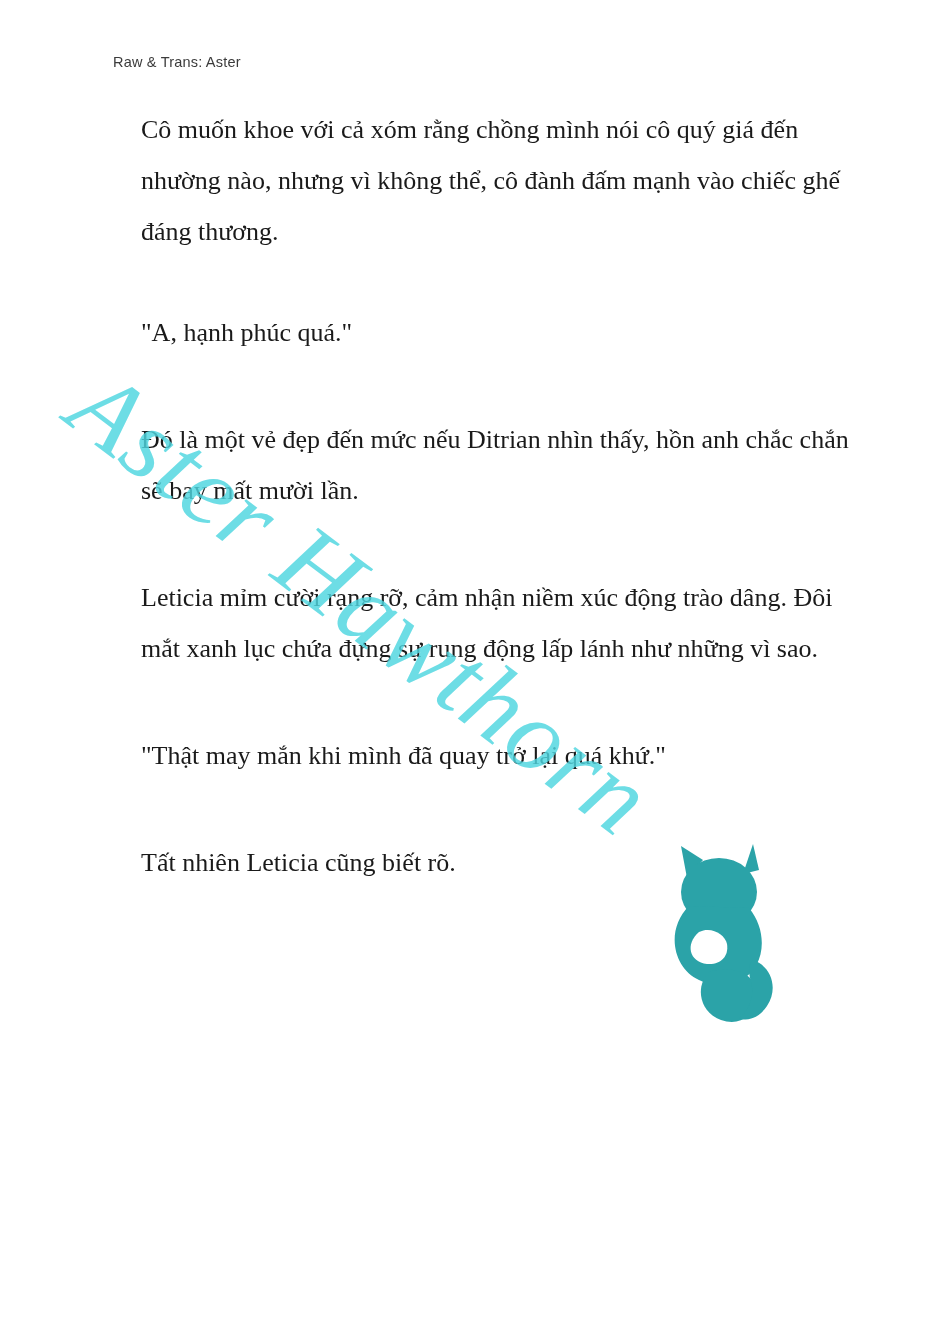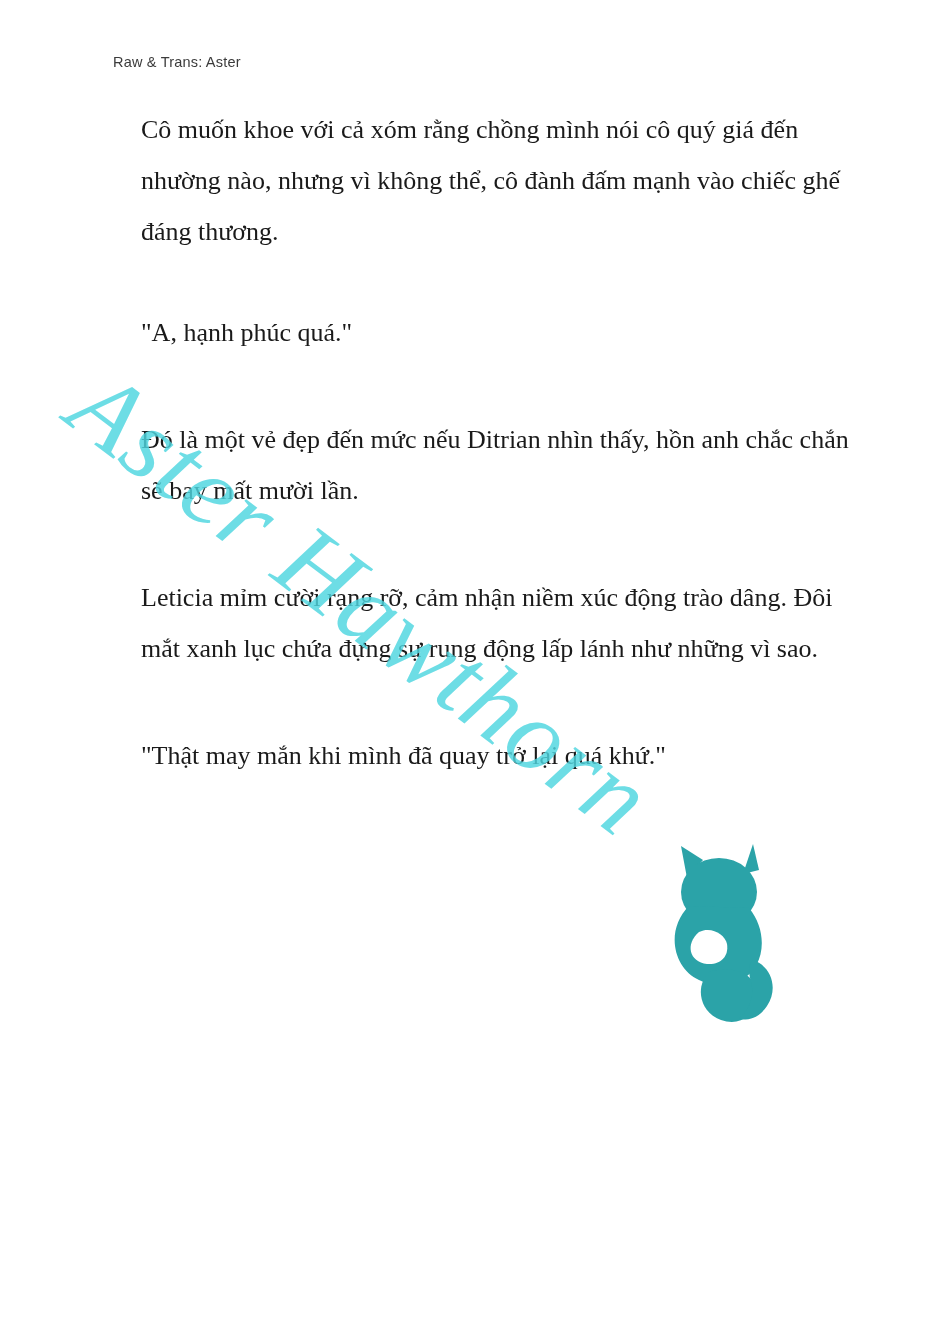--- a/index.html
+++ b/index.html
@@ -83,20 +83,21 @@
 <div class="page">
 
   <div class="header">Raw &amp; Trans: Aster</div>
 
   <div class="content">
     <p class="para">Cô muốn khoe với cả xóm rằng chồng mình nói cô quý giá đến nhường nào, nhưng vì không thể, cô đành đấm mạnh vào chiếc ghế đáng thương.</p>
     <p class="para spaced">"A, hạnh phúc quá."</p>
     <p class="para spaced">Đó là một vẻ đẹp đến mức nếu Ditrian nhìn thấy, hồn anh chắc chắn sẽ bay mất mười lần.</p>
     <p class="para spaced">Leticia mỉm cười rạng rỡ, cảm nhận niềm xúc động trào dâng. Đôi mắt xanh lục chứa đựng sự rung động lấp lánh như những vì sao.</p>
     <p class="para spaced">"Thật may mắn khi mình đã quay trở lại quá khứ."</p>
+    <p class="para spaced">Tất nhiên Leticia cũng biết rõ.</p>
   </div>
 
   <div class="watermark">
     <div class="watermark-text">Aster Hawthorn</div>
   </div>
 
   <div class="cat-logo">
     <svg viewBox="0 0 130 190" width="130" height="190" xmlns="http://www.w3.org/2000/svg">
       <g fill="#2ba3a8">
 

